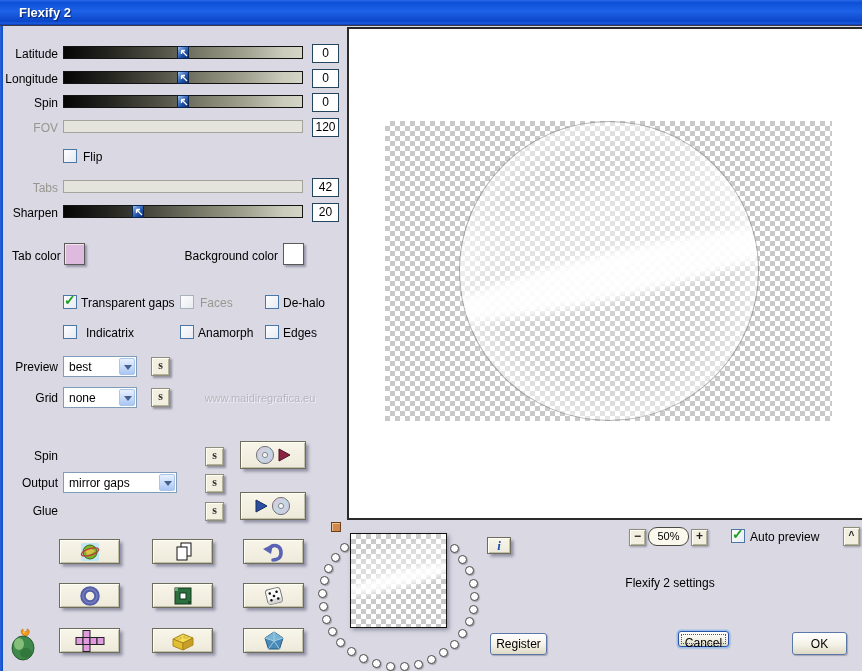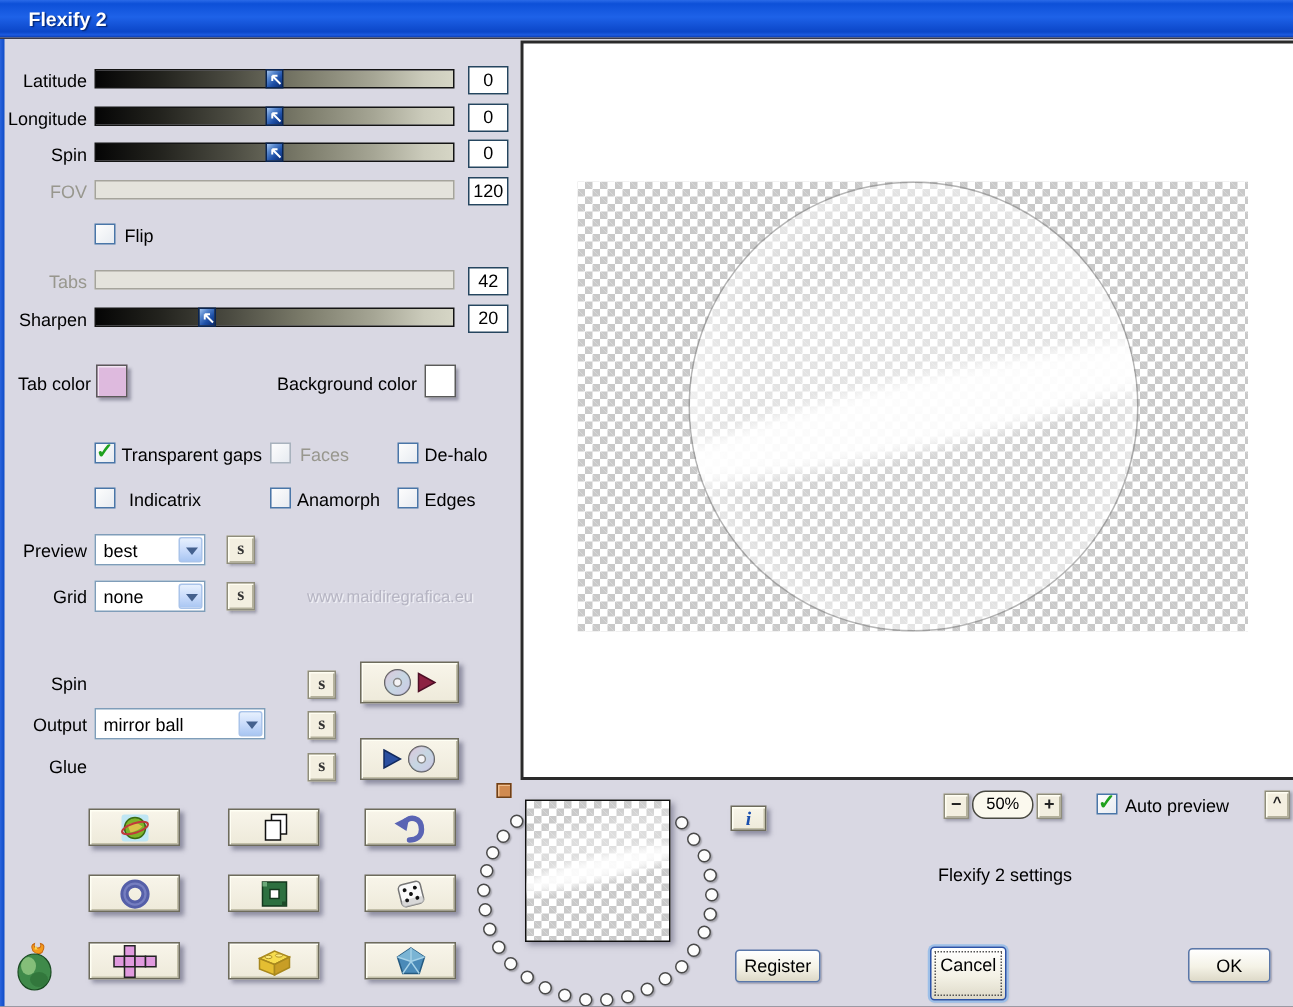--- a/index.html
+++ b/index.html
@@ -196,21 +196,21 @@
   </div>
   <div class="sbtn" style="left:151px;top:388px">s</div>
 
   <div class="abs wm2">www.maidiregrafica.eu</div>
 
   <div class="lbl right" style="left:0px;top:449px;width:58px">Spin</div>
   <div class="sbtn" style="left:205px;top:447px">s</div>
 
   <div class="lbl right" style="left:0px;top:476px;width:58px">Output</div>
   <div class="combo" style="left:63px;top:472px;width:112px">
-    <span class="combo-val">mirror ball</span>
+    <span class="combo-val">mirror gaps</span>
     <span class="combo-btn"></span>
   </div>
   <div class="sbtn" style="left:205px;top:474px">s</div>
 
   <div class="lbl right" style="left:0px;top:504px;width:58px">Glue</div>
   <div class="sbtn" style="left:205px;top:502px">s</div>
 
   <div class="bbtn" style="left:240px;top:441px;width:66px;height:28px">
     <span>
         <svg class="icon-svg" width="20" height="20" viewBox="0 0 20 20">
@@ -402,16 +402,16 @@
   <div class="tinybtn" style="left:629px;top:529px">−</div>
   <div class="zoomwell">50%</div>
   <div class="tinybtn" style="left:691px;top:529px">+</div>
   <div class="cb checked" style="left:731px;top:529px"></div>
   <div class="lbl" style="left:750px;top:530px">Auto preview</div>
   <div class="tinybtn" style="left:843px;top:527px;height:17px;line-height:16px;font-size:10px">^</div>
 
   <div class="lbl" style="left:560px;top:576px;width:220px;text-align:center">Flexify 2 settings</div>
 
   <div class="xpbtn" style="left:490px;top:633px;width:57px;height:22px;line-height:21px">Register</div>
-  <div class="xpbtn focus" style="left:620px;top:631px;width:51px;height:36px;line-height:23px">Cancel</div>
+  <div class="xpbtn focus" style="left:678px;top:631px;width:51px;height:16px;line-height:23px">Cancel</div>
   <div class="xpbtn" style="left:792px;top:632px;width:55px;height:23px;line-height:22px">OK</div>
 
 </div>
 
 </body></html>

